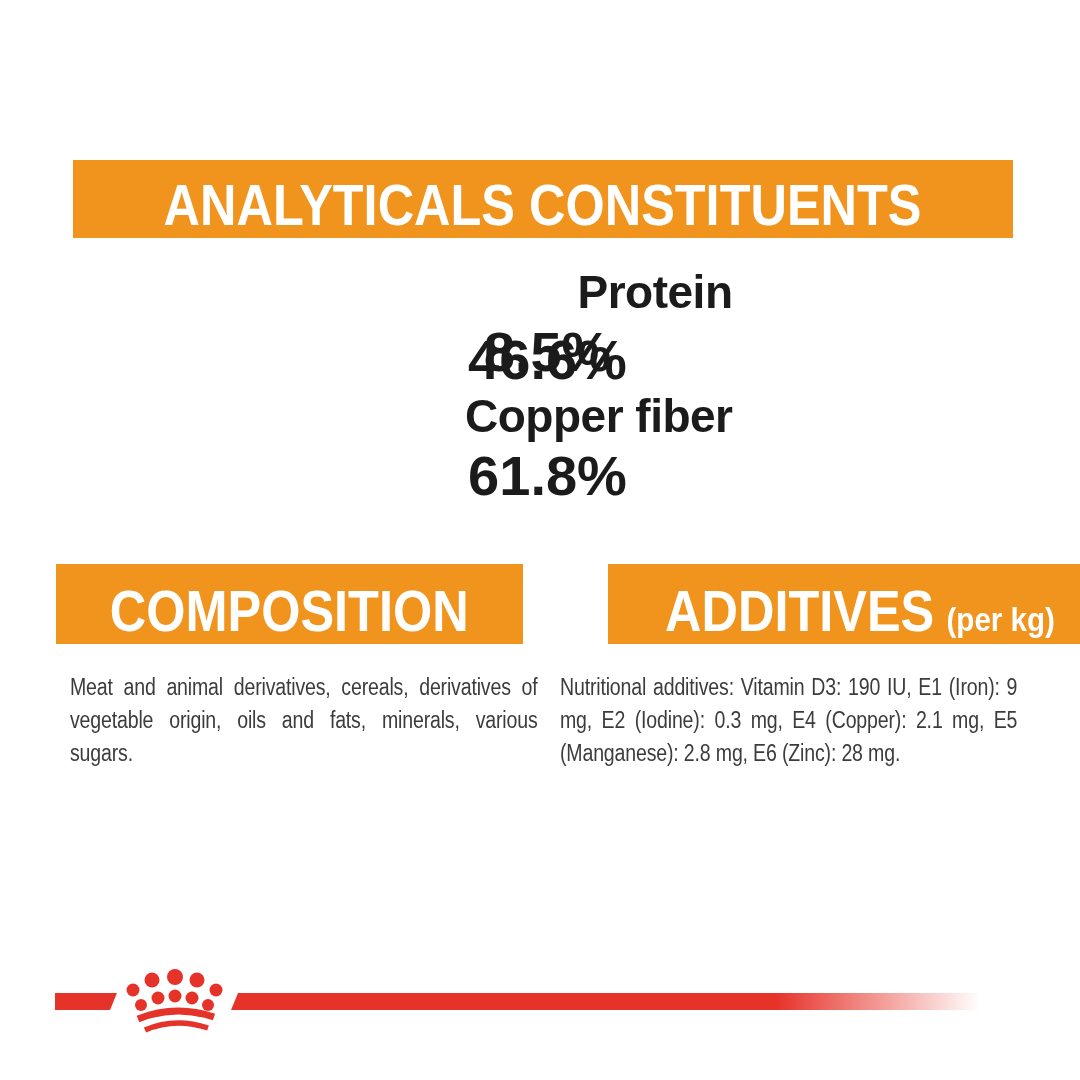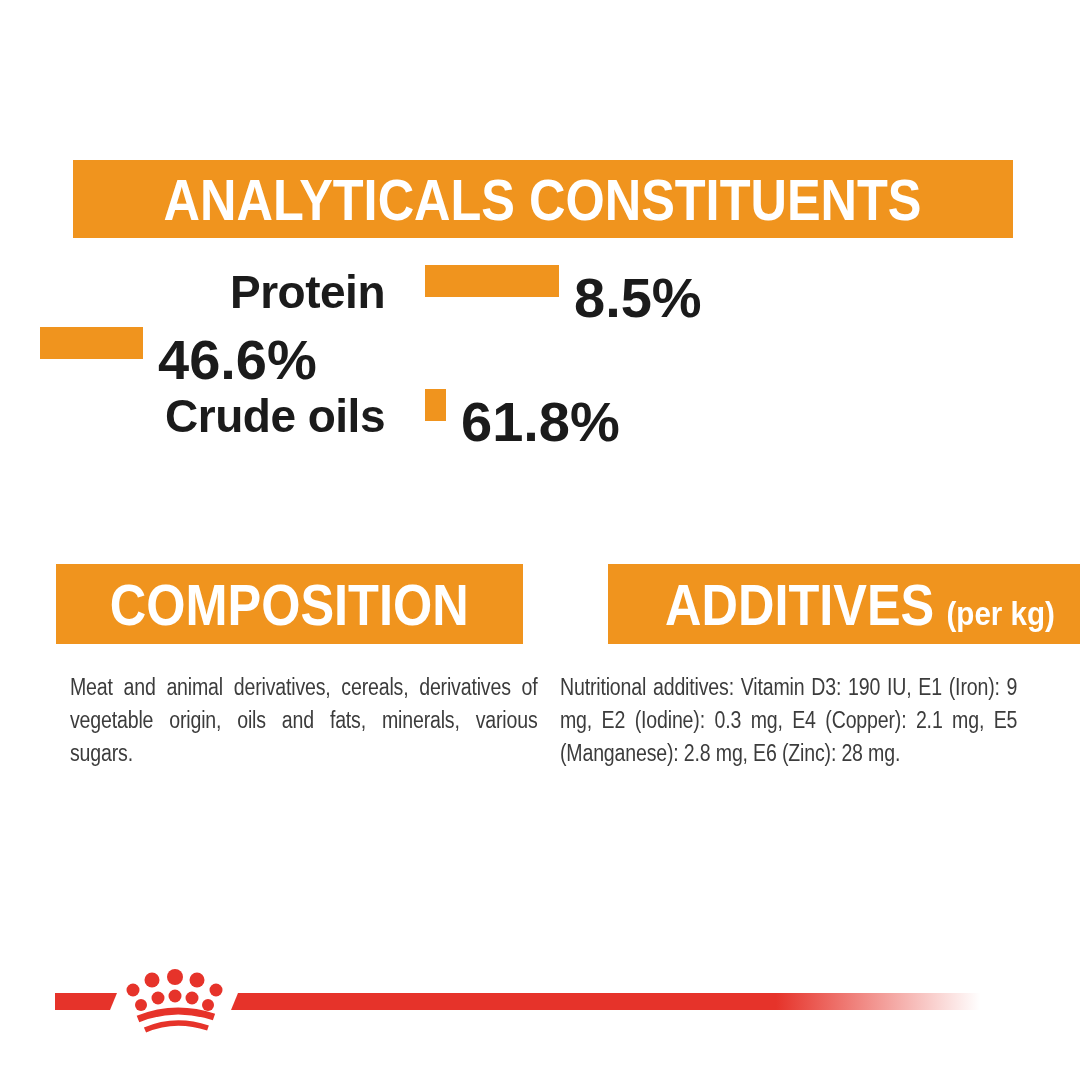--- a/index.html
+++ b/index.html
@@ -11,32 +11,32 @@
   }
   html,body{margin:0;padding:0;background:#ffffff;}
   body{font-family:"Liberation Sans", sans-serif;}
   .canvas{position:relative;width:1080px;height:1080px;background:#ffffff;overflow:hidden;}
 
   
   .banner{
     position:absolute;
     background:var(--orange);
     color:var(--banner-text);
-    display:flex;align-items:center;justify-content:center;
+    display:flex;align-items:flex-end;justify-content:center;
     font-weight:700;white-space:nowrap;
   }
   .banner .cond{transform:scaleX(.87);transform-origin:center center;display:flex;align-items:baseline;}
   #banner-analyticals{left:73px;top:160px;width:940px;height:78px;font-size:58px;}
   #banner-composition{left:56px;top:564px;width:467px;height:80px;font-size:58px;}
   #banner-additives{left:560px;top:564px;width:505px;height:80px;font-size:58px;margin-left:48px;}
   .banner .suffix{font-size:34px;margin-left:14px;font-weight:700;}
 
   
   #chart{position:absolute;left:0;top:265px;width:1080px;}
-  .crow{display:flex;height:62px;}
+  .crow{display:flex;align-items:center;height:62px;flex-direction:column;}
   .crow .lbl{width:385px;text-align:right;font-weight:700;font-size:46px;color:var(--ink);letter-spacing:-.5px;}
   .crow .bar{margin-left:40px;height:32px;background:var(--orange);}
   .crow .val{margin-left:15px;font-weight:700;font-size:56px;color:var(--ink);}
 
   
   .body-text{
     position:absolute;top:648px;
     font-size:23px;line-height:33px;color:var(--body);
     text-align:justify;font-weight:500;letter-spacing:-.2px;
     transform:scaleX(.85);transform-origin:left top;
@@ -69,21 +69,21 @@
       <div class="crow">
         <div class="lbl">Protein</div>
         <div class="bar" style="width: 134px; background: rgb(240, 148, 30);"></div>
         <div class="val">8.5%</div>
       </div>
       <div class="crow">
         <div class="bar" style="width: 103px; background: rgb(240, 148, 30);"></div>
         <div class="val">46.6%</div>
       </div>
       <div class="crow">
-        <div class="lbl">Crude oils</div>
+        <div class="lbl">Copper fiber</div>
         <div class="bar" style="width: 21px; background: rgb(240, 148, 30);"></div>
         <div class="val">61.8%</div>
       </div>
     </div>
 
   <div class="banner" id="banner-composition">
     <span class="cond">COMPOSITION</span>
   </div>
   <p class="body-text" id="composition-body">Meat and animal derivatives, cereals, derivatives of vegetable origin, oils and fats, minerals, various sugars.</p>
 

